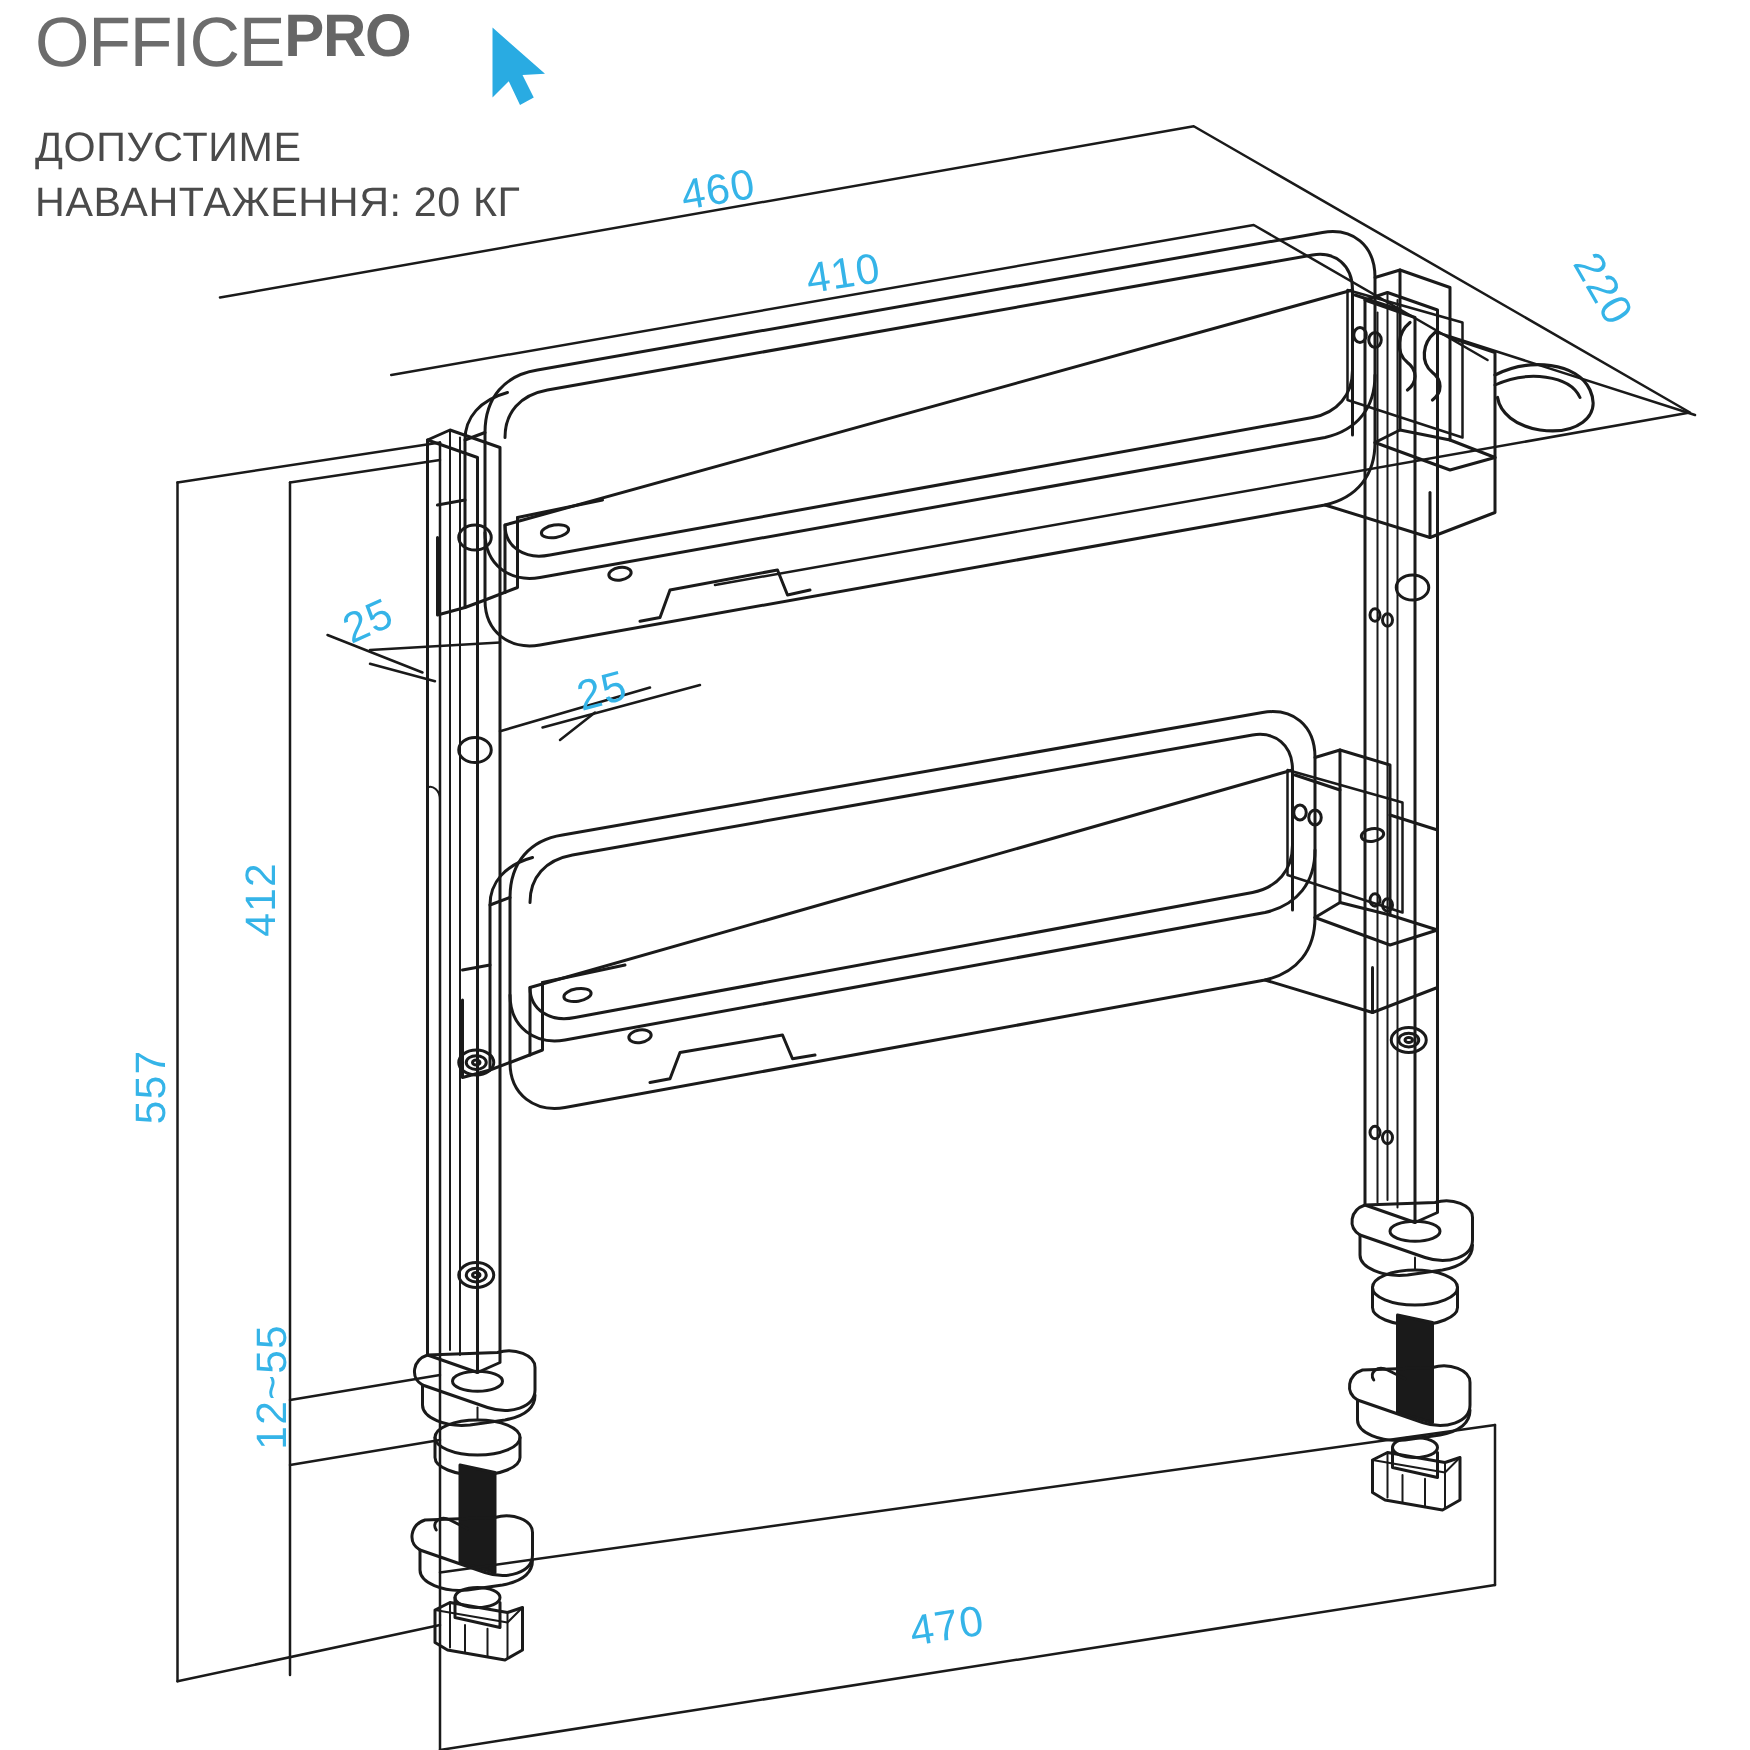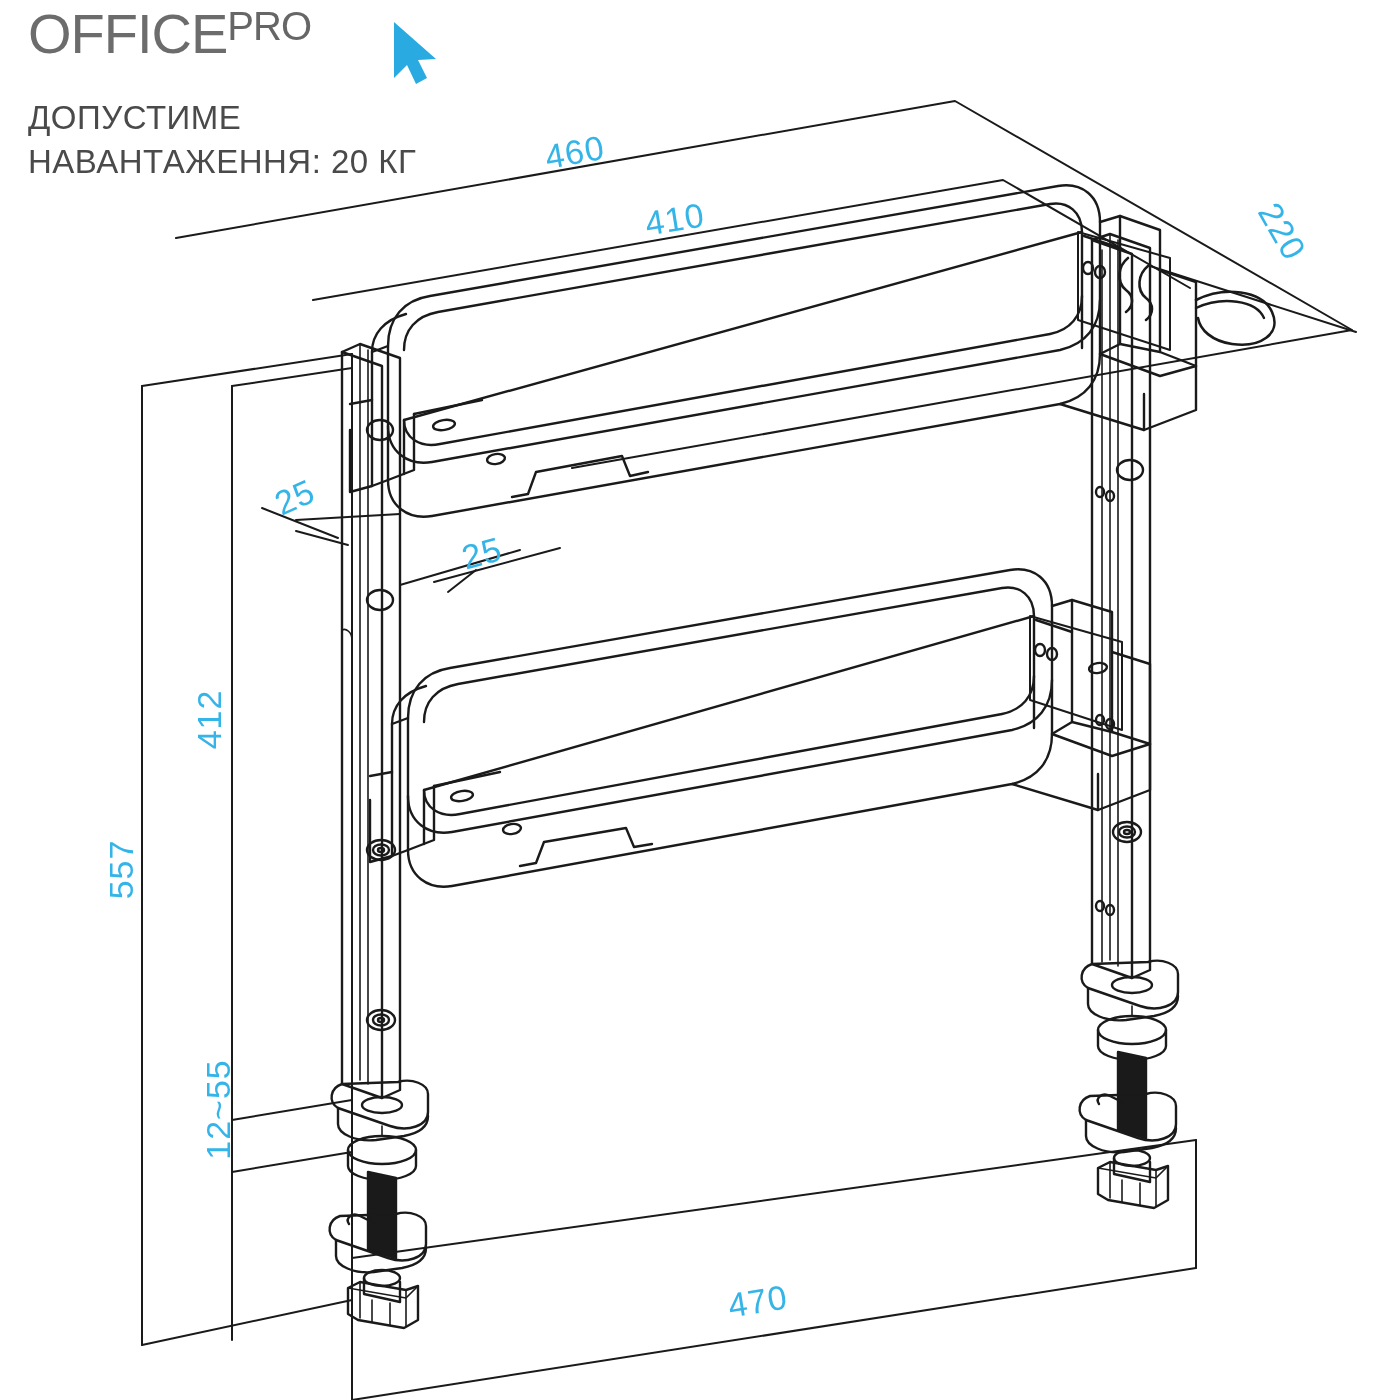--- a/index.html
+++ b/index.html
@@ -4,21 +4,21 @@
 <style>
   html,body{margin:0;padding:0;background:#ffffff;}
   body{width:1400px;height:1400px;overflow:hidden;
        font-family:"Liberation Sans","DejaVu Sans",sans-serif;}
   #stage{position:relative;width:1396px;height:1400px;background:#fff;}
 
   
   #brand{position:absolute;left:28px;top:6px;}
   .logo-row{display:flex;align-items:flex-start;line-height:1;}
   .logo-office{font-size:56px;font-weight:400;color:#6c6c6c;letter-spacing:-1px;}
-  .logo-pro{font-size:40px;font-weight:400;color:#666666;letter-spacing:-1px;}
+  .logo-pro{font-size:48px;font-weight:700;color:#666666;letter-spacing:-1px;}
   #cursor-icon{position:absolute;left:388px;top:20px;width:62px;height:66px;}
   .subtitle{margin-top:34px;font-size:33px;font-weight:300;color:#4a4a4a;
             letter-spacing:0.5px;line-height:1.32;white-space:pre-line;}
 
   
   #drawing{position:absolute;left:0;top:0;width:1400px;height:1400px;}
 
   
   .dim{position:absolute;color:#35b4e8;font-size:34px;font-weight:500;
        letter-spacing:1px;white-space:nowrap;}

